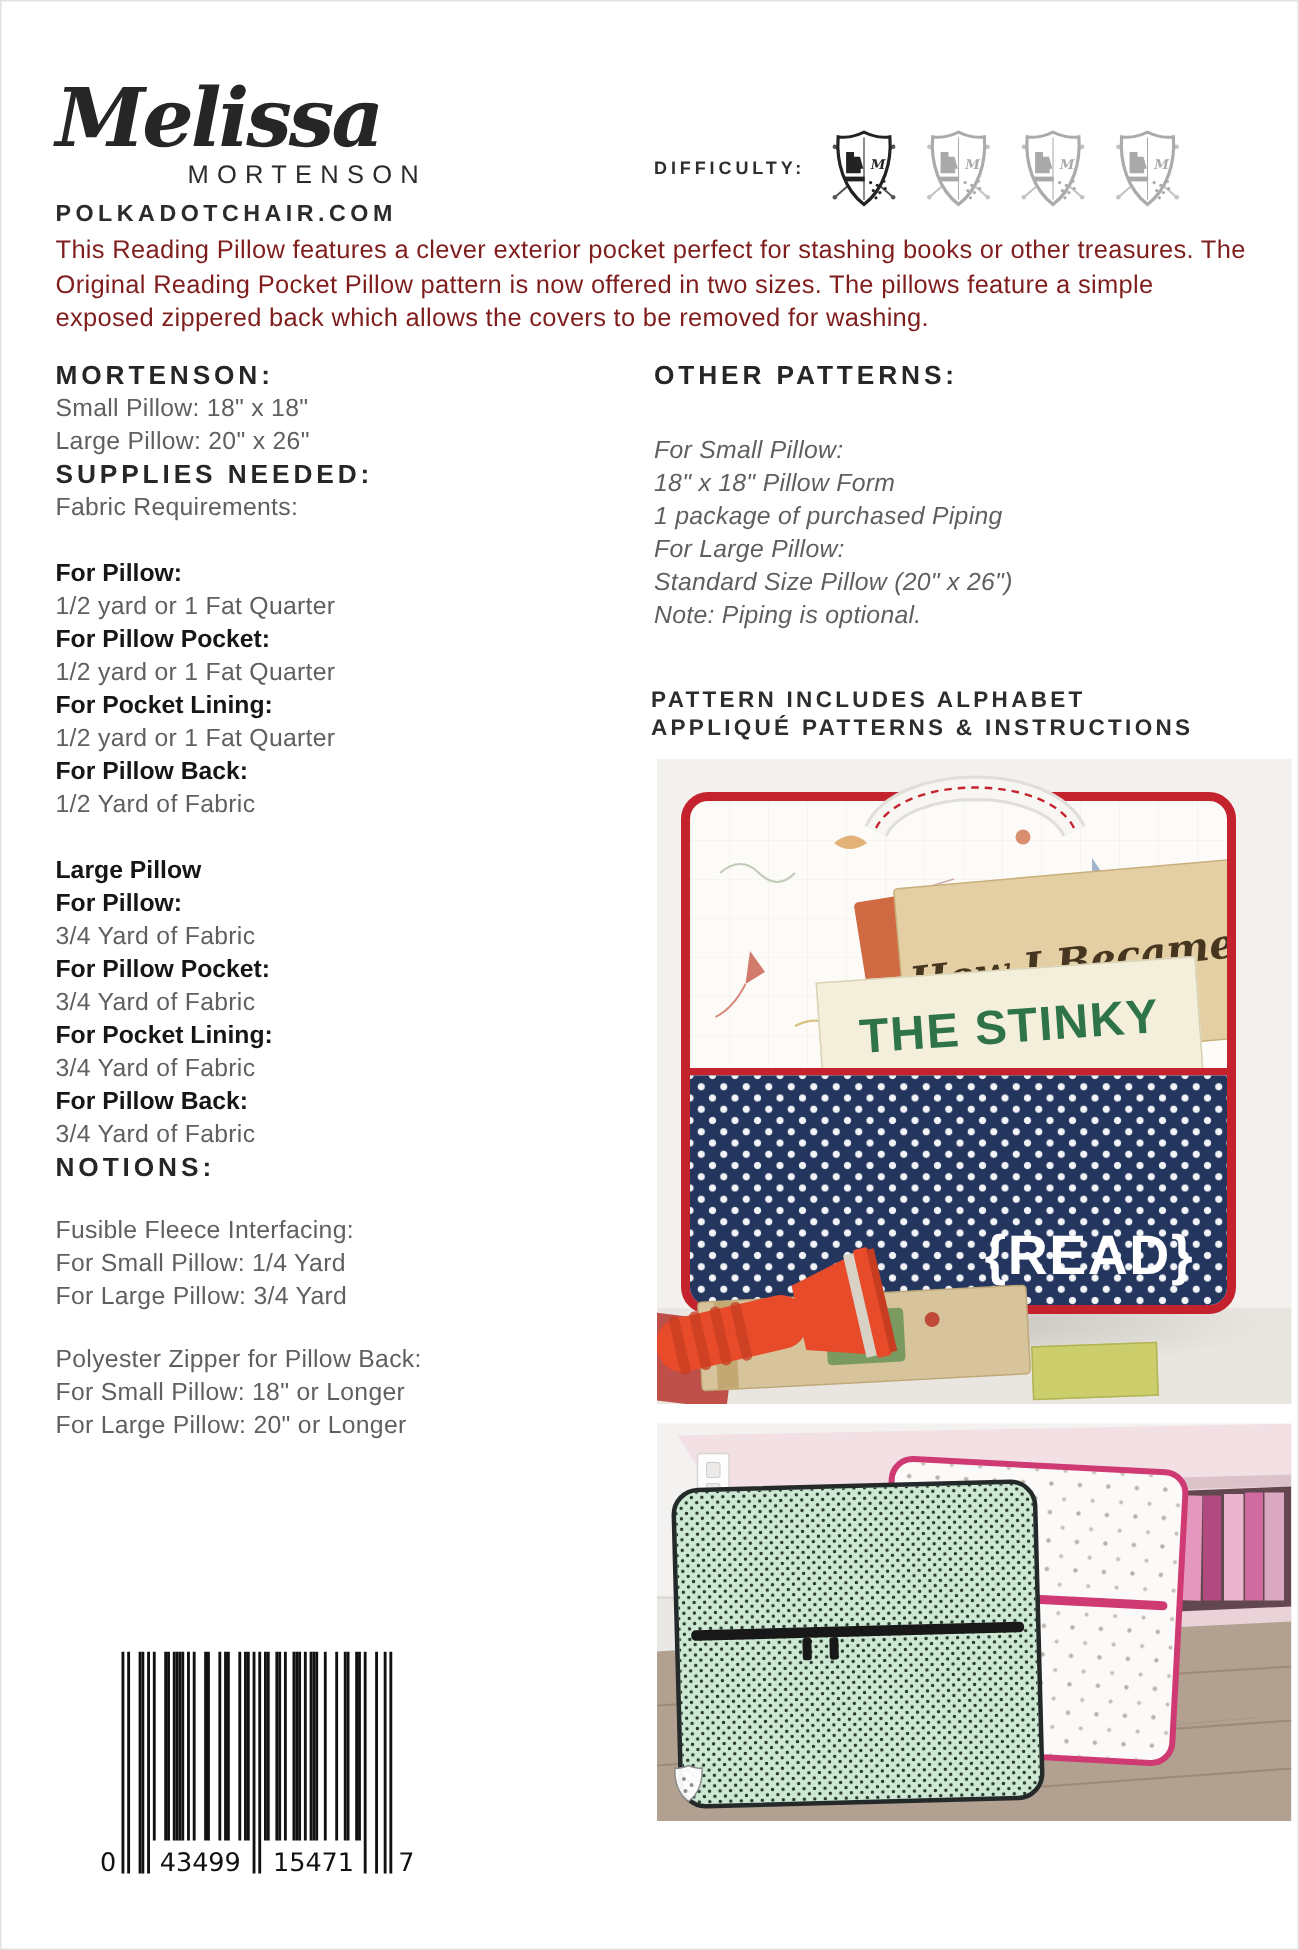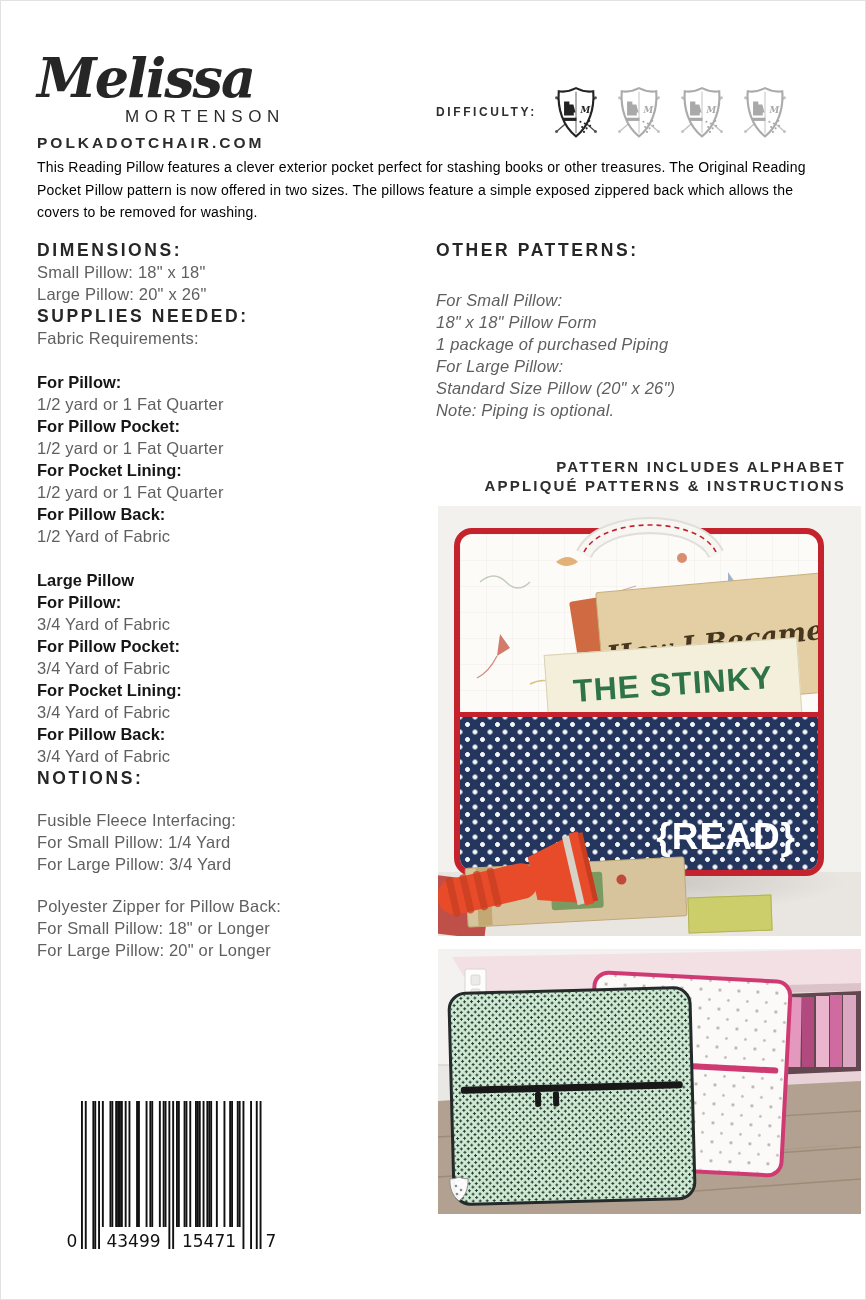--- a/index.html
+++ b/index.html
@@ -25,30 +25,30 @@
   .shield .mglyph{font:italic bold 10px "DejaVu Serif",serif;fill:#a9a9a9;}
   .shield.active .pins path{stroke:#555;}
   .shield.active .pins circle{fill:#555;}
   .shield.active .outline{stroke:#232323;}
   .shield.active .divider{stroke:#232323;}
   .shield.active .machine,.shield.active .band,.shield.active .dots circle{fill:#232323;}
   .shield.active .mglyph{fill:#232323;}
 
   
   .intro{position:absolute;left:36px;top:155px;width:802px;margin:0;
-         font-size:14px;line-height:22.5px;color:#000000;letter-spacing:.2px;}
+         font-size:17px;line-height:22.5px;color:#7f1d1d;letter-spacing:.2px;}
   .col-left{position:absolute;left:36px;top:238px;width:396px;}
   .col-right{position:absolute;left:435px;top:238px;width:406px;}
   h2.sec{font-size:17.5px;font-weight:bold;letter-spacing:2.6px;color:#262626;
          margin:0;line-height:22px;}
   .line{margin:0;font-size:16.5px;line-height:22px;color:#5f5f5f;letter-spacing:.2px;}
   .bline{margin:0;font-size:16.5px;line-height:22px;color:#161616;font-weight:bold;}
   .mt24{margin-top:24px;} .mt22{margin-top:22px;} .mt20{margin-top:20px;} .mt28{margin-top:28px;font-style:italic;}
 
-  .pattern-note{position:absolute;left:433px;top:456px;width:412px;text-align:right;
+  .pattern-note{position:absolute;left:433px;top:456px;width:412px;text-align:left;
                 font-size:15px;font-weight:bold;letter-spacing:2.2px;color:#2d2d2d;line-height:19px;}
 
   
   .photo1{position:absolute;left:437px;top:505px;width:423px;height:430px;
           background:#f3f1ee;overflow:hidden;}
   .p1-floor{position:absolute;left:0;right:0;top:366px;bottom:0;background:#e9e6e1;}
   .p1-shadow{position:absolute;left:14px;top:345px;width:396px;height:62px;
              background:radial-gradient(ellipse at center,rgba(0,0,0,.14),rgba(0,0,0,0) 70%);}
   .p1-handle{position:absolute;left:134px;top:2px;}
   .p1-pillow{position:absolute;left:16px;top:22px;width:358px;height:336px;background:#fcfbf8;
@@ -216,21 +216,21 @@
             <circle cx="42" cy="45.5" r="1.2"></circle>
             <circle cx="35" cy="52.5" r="1.2"></circle>
           </g>
         </svg>
     </span>
   </div>
 
   <p class="intro">This Reading Pillow features a clever exterior pocket perfect for stashing books or other treasures. The Original Reading Pocket Pillow pattern is now offered in two sizes. The pillows feature a simple exposed zippered back which allows the covers to be removed for washing.</p>
 
   <section class="col-left">
-    <h2 class="sec">DIMENSIONS:</h2>
+    <h2 class="sec">MORTENSON:</h2>
     <p class="line">Small Pillow: 18" x 18"</p>
     <p class="line">Large Pillow: 20" x 26"</p>
 
     <h2 class="sec mt24">SUPPLIES NEEDED:</h2>
     <p class="line">Fabric Requirements:</p>
 
     <div class="mt22">
       <p class="bline">For Pillow:</p>
       <p class="line">1/2 yard or 1 Fat Quarter</p>
       <p class="bline">For Pillow Pocket:</p>

